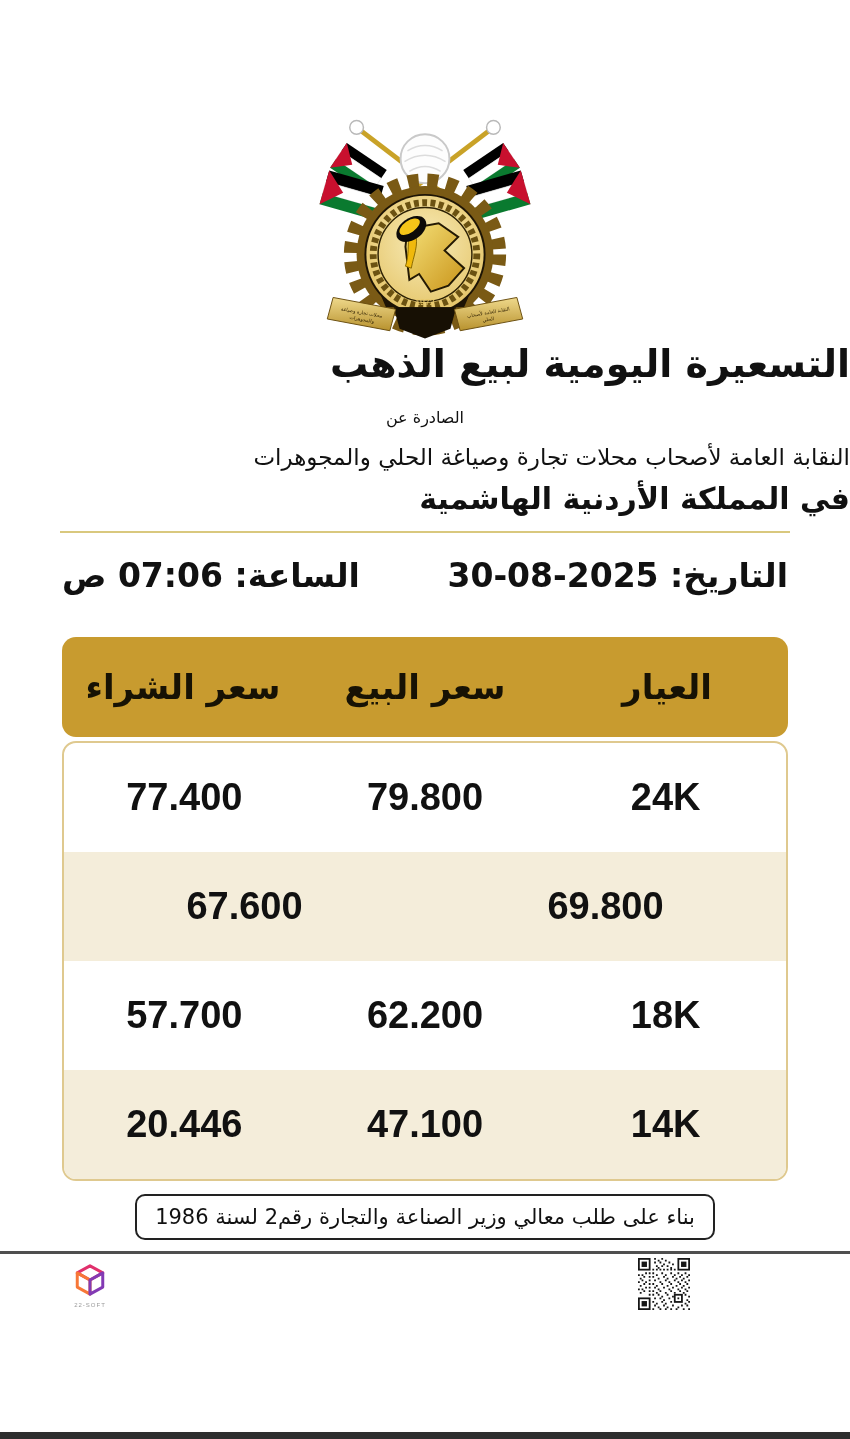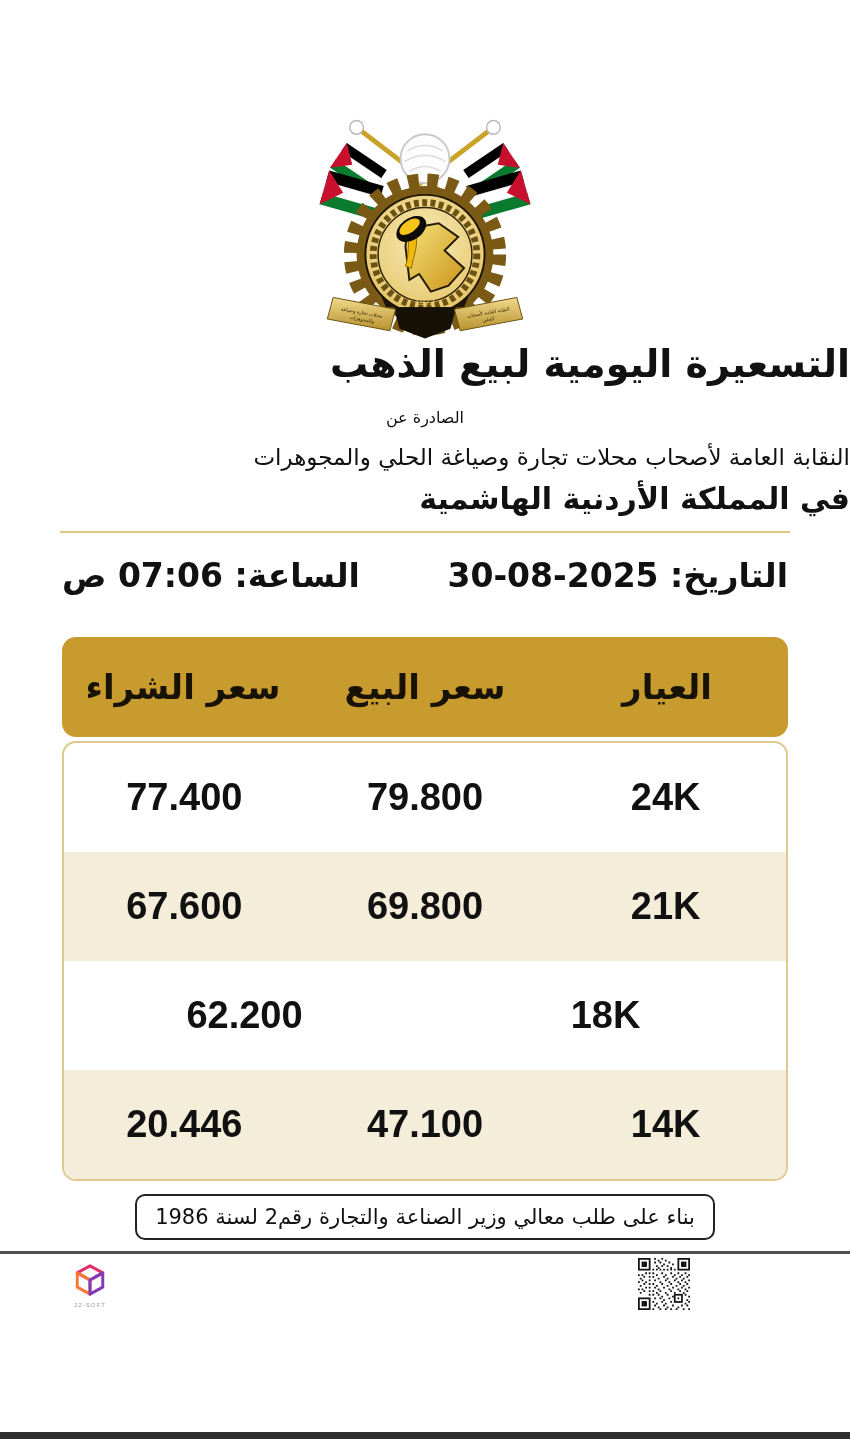--- a/index.html
+++ b/index.html
@@ -155,27 +155,27 @@
       <div class="cell">سعر البيع</div>
       <div class="cell">سعر الشراء</div>
     </div>
     <div class="tbody">
       <div class="trow">
         <div class="cell">24K</div>
         <div class="cell">79.800</div>
         <div class="cell">77.400</div>
       </div>
       <div class="trow alt">
-        <div class="cell">21K</div>
         <div class="cell">69.800</div>
         <div class="cell">67.600</div>
       </div>
       <div class="trow">
         <div class="cell">18K</div>
         <div class="cell">62.200</div>
+        <div class="cell">57.700</div>
       </div>
       <div class="trow alt">
         <div class="cell">14K</div>
         <div class="cell">47.100</div>
         <div class="cell">20.446</div>
       </div>
     </div>
   </div>
 
   <div class="note-wrap">

